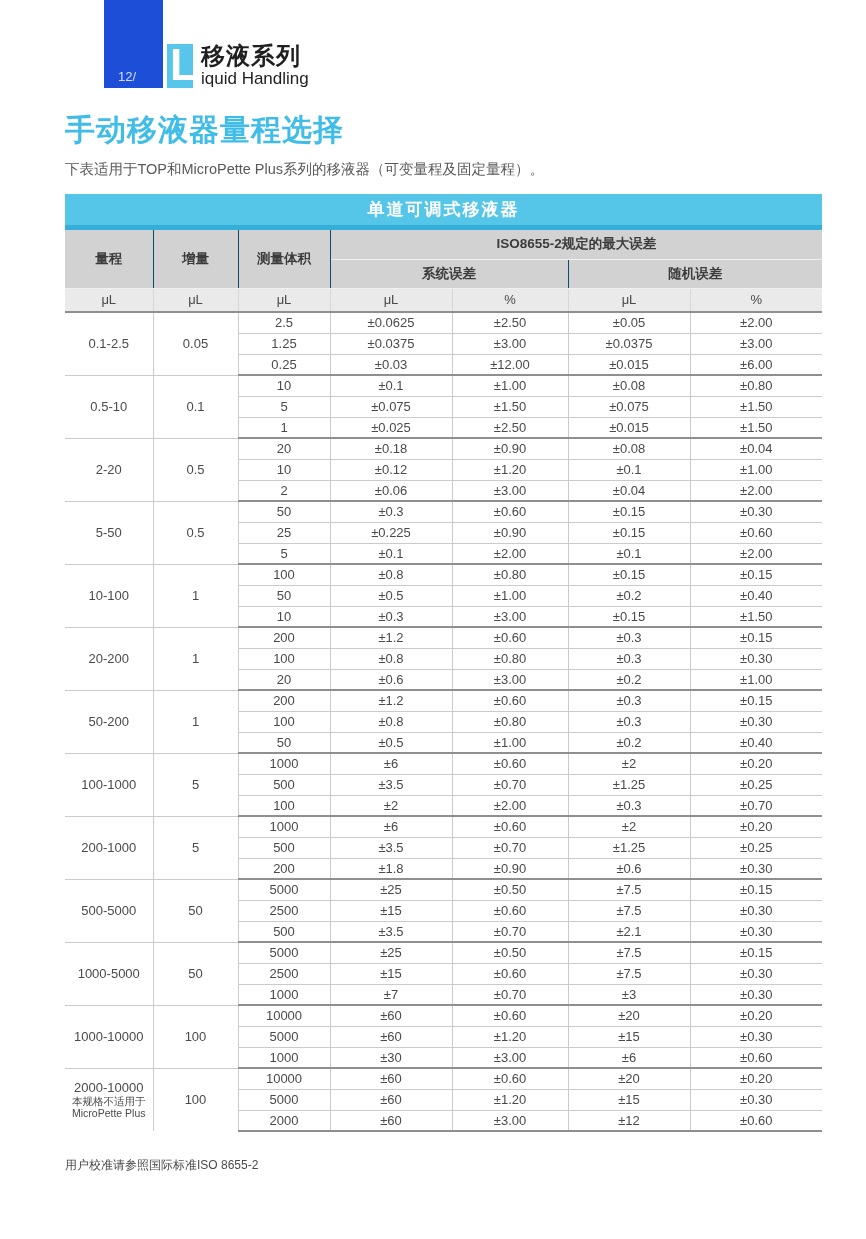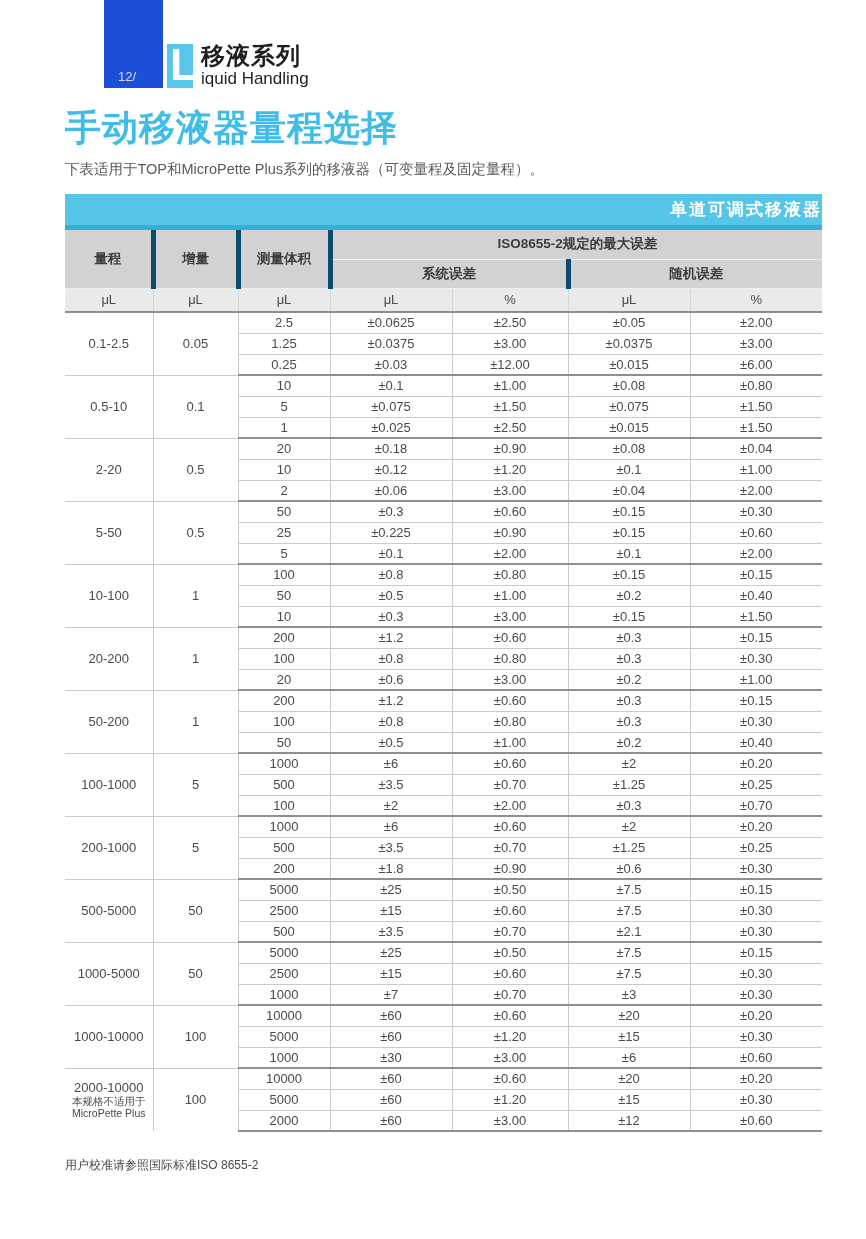--- a/index.html
+++ b/index.html
@@ -12,33 +12,33 @@
   .page { position: absolute; left: 0; top: 0; width: 866px; height: 1239px; background: #fff; }
 
   
   .logo-rect { position: absolute; left: 104px; top: 0; width: 59px; height: 88px; background: #1d4ed8; }
   .logo-pagenum { position: absolute; left: 14px; bottom: 4px; font-size: 13px; color: rgba(255,255,255,0.8); }
   .logo-lsq { position: absolute; left: 167px; top: 44px; width: 26px; height: 44px; background: #58c6ea; overflow: hidden; }
   .logo-lsq .lglyph { position: absolute; left: 3px; top: -3px; color: #ffffff; font-weight: bold; font-size: 44px; line-height: 48px; }
   .series-cn { position: absolute; left: 201px; top: 40px; font-size: 24px; font-weight: bold; color: #1f1f1f; letter-spacing: 1px; }
   .series-en { position: absolute; left: 201px; top: 69px; font-size: 17px; color: #1f1f1f; }
 
-  .page-title { position: absolute; left: 65px; top: 104px; font-size: 36px; font-weight: bold; color: #3fbce8; letter-spacing: 1px; }
+  .page-title { position: absolute; left: 65px; top: 110px; font-size: 30px; font-weight: bold; color: #3fbce8; letter-spacing: 1px; }
   .page-subtitle { position: absolute; left: 65px; top: 160px; font-size: 14.5px; color: #595959; }
 
   
   .table-wrap { position: absolute; left: 65px; top: 194px; width: 757px; }
   .banner { height: 31px; line-height: 31px; background: #55c5e8; color: #ffffff;
-            font-size: 17px; font-weight: bold; text-align: right; letter-spacing: 2px; }
+            font-size: 17px; font-weight: bold; text-align: center; letter-spacing: 2px; }
   .banner-strip { height: 5px; background: #36aeda; }
 
   table.spec { width: 100%; border-collapse: collapse; table-layout: fixed; }
   thead th { background: #d2d2d2; color: #3c3c3c; font-size: 13.5px; font-weight: bold;
              height: 29px; text-align: center; vertical-align: middle;
-             border-right: 5px solid #0c4a6e; border-bottom: 1px solid #f0f0f0; }
+             border-right: 1px solid #0c4a6e; border-bottom: 1px solid #f0f0f0; }
   thead th:last-child { border-right: none; }
   tr.units td { background: #eaeaea; height: 24px; font-size: 13px; color: #4a4a4a; text-align: center;
                 border-right: 1px solid #d6d6d6; border-bottom: 2px solid #8f8f8f; }
   tr.units td:last-child { border-right: none; }
   tbody td { height: 21px; font-size: 13px; color: #4a4a4a; text-align: center; vertical-align: middle;
              border-right: 1px solid #cbcbcb; border-top: 1px solid #cbcbcb; background: #fff; }
   tbody td:last-child { border-right: none; }
   tbody tr:first-child td { border-top: none; }
   tbody tr.group-end td { border-bottom: 2px solid #8f8f8f; }
   td.group-cell { font-size: 13px; }

